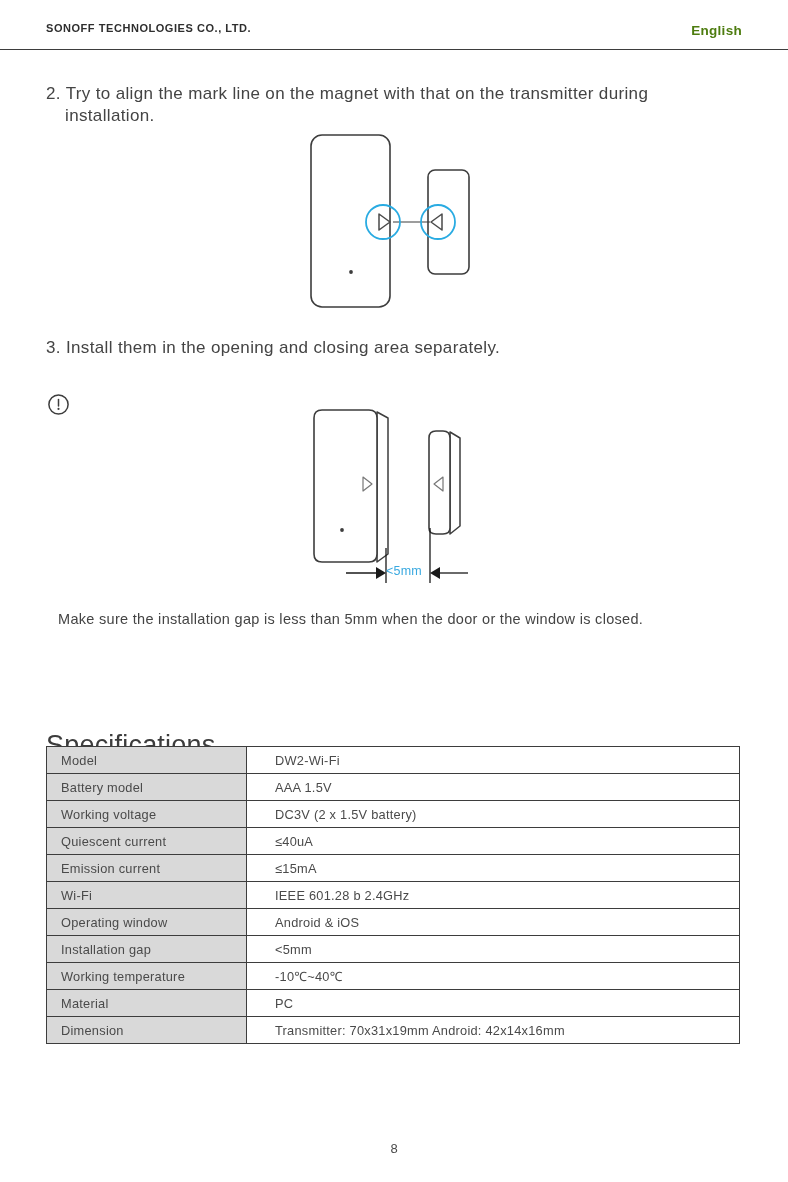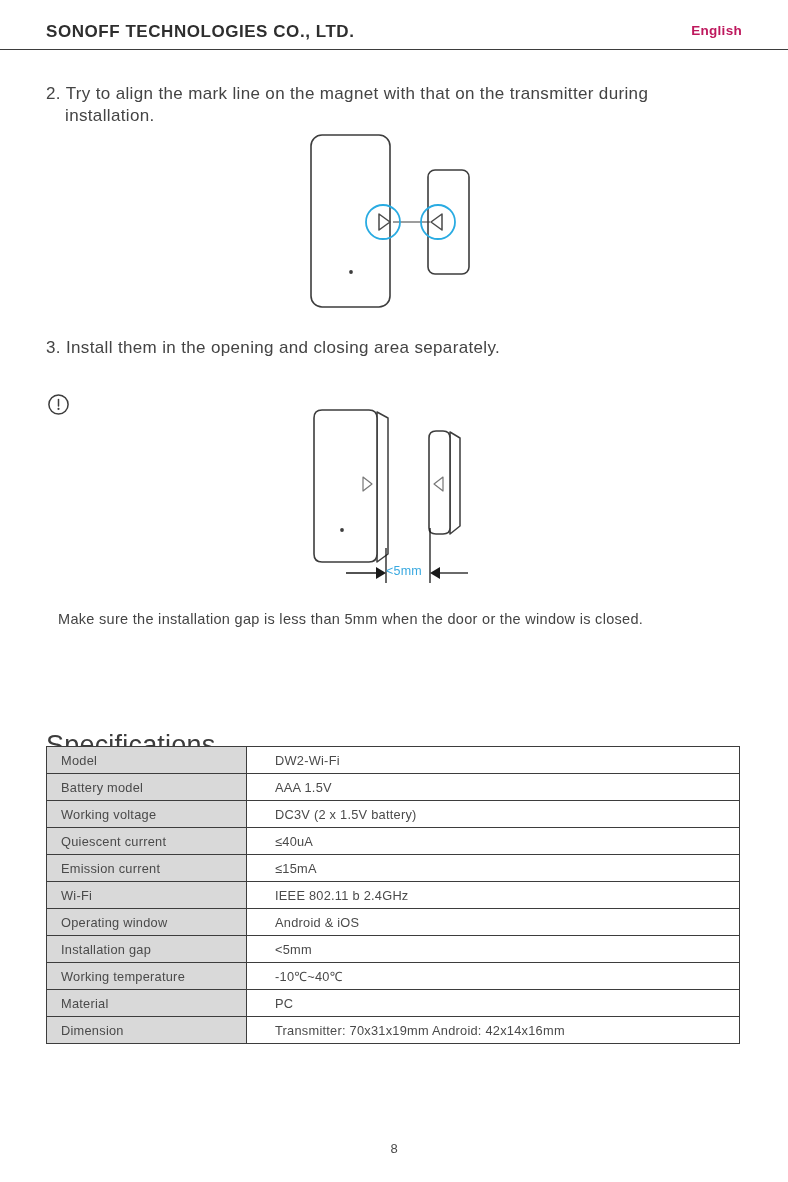--- a/index.html
+++ b/index.html
@@ -24,35 +24,35 @@
     top: 0;
     width: 788px;
     height: 50px;
     border-bottom: 1.5px solid #3d3d3d;
   }
 
   .header-brand {
     position: absolute;
     left: 46px;
     top: 22px;
-    font-size: 17px;
+    font-size: 11px;
     font-weight: bold;
     letter-spacing: 0.55px;
     color: #2e2e2e;
     white-space: nowrap;
   }
 
   .header-lang {
     position: absolute;
     right: 46px;
     top: 23px;
     font-size: 13.5px;
     font-weight: bold;
     letter-spacing: 0.3px;
-    color: #be185d;
+    color: #4d7c0f;
   }
 
   
   .step-text {
     position: absolute;
     font-size: 17px;
     line-height: 22px;
     letter-spacing: 0.35px;
     color: #444444;
   }
@@ -271,21 +271,21 @@
       <tr>
         <td class="k">Quiescent current</td>
         <td class="v">≤40uA</td>
       </tr>
       <tr>
         <td class="k">Emission current</td>
         <td class="v">≤15mA</td>
       </tr>
       <tr>
         <td class="k">Wi-Fi</td>
-        <td class="v">IEEE 802.11 b 2.4GHz</td>
+        <td class="v">IEEE 601.28 b 2.4GHz</td>
       </tr>
       <tr>
         <td class="k">Operating window</td>
         <td class="v">Android &amp; iOS</td>
       </tr>
       <tr>
         <td class="k">Installation gap</td>
         <td class="v">&lt;5mm</td>
       </tr>
       <tr>

